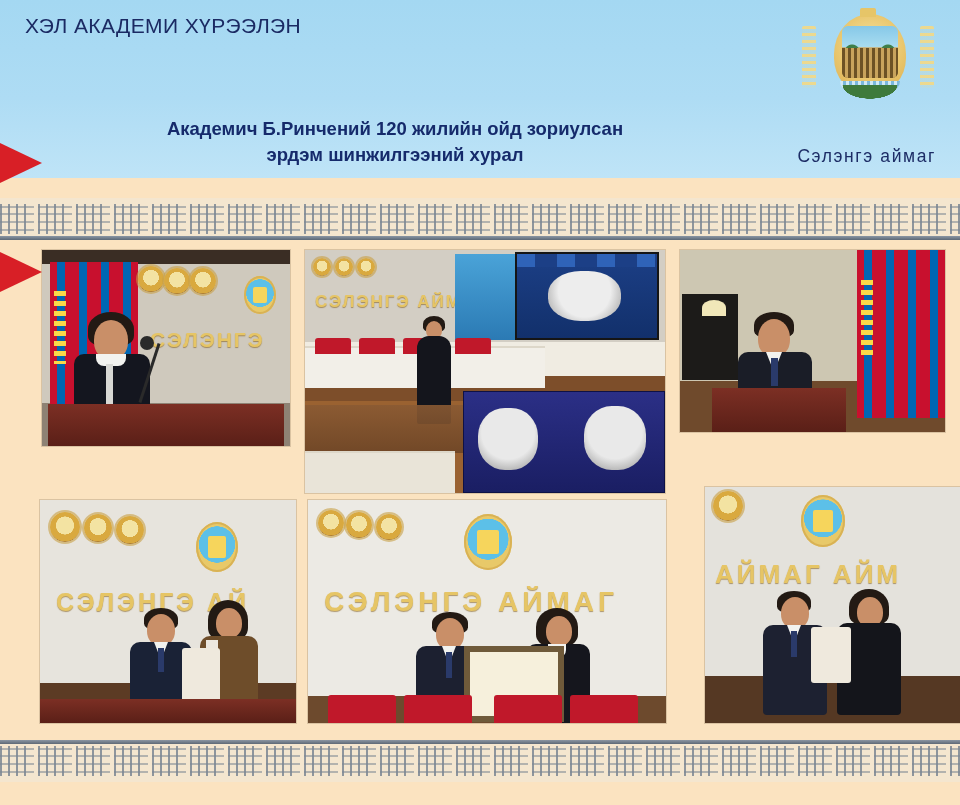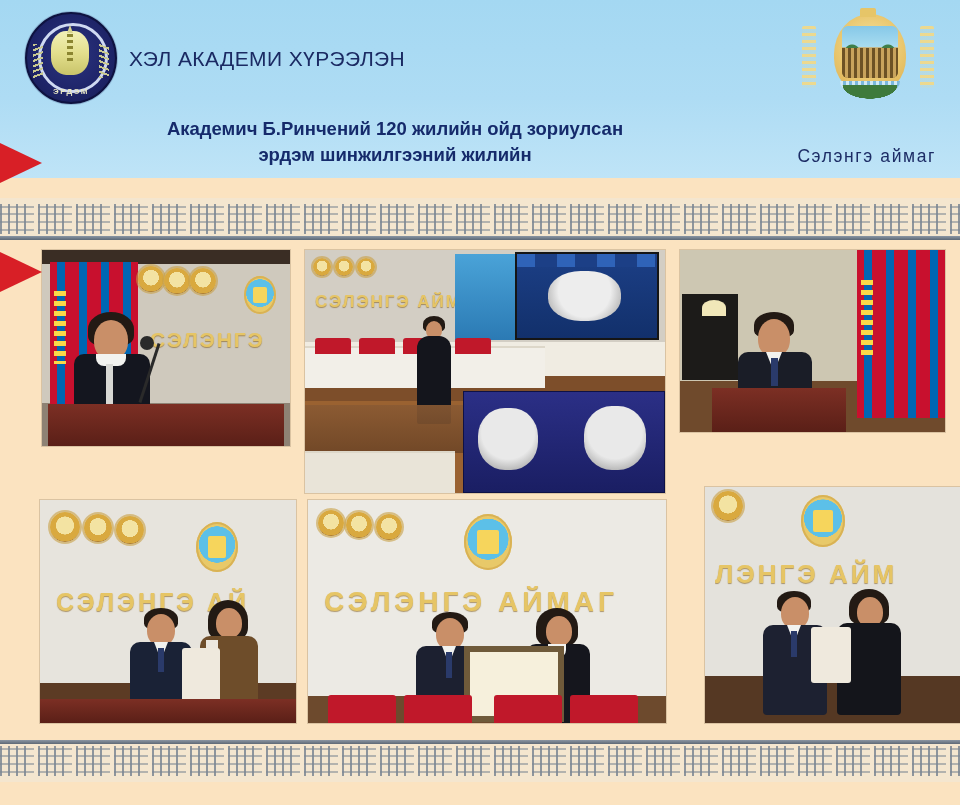--- a/index.html
+++ b/index.html
@@ -143,50 +143,41 @@
   .gift{position:absolute;background:#efe9dd;border-radius:3px;}
 </style>
 </head>
 <body>
 
 <div class="poster">
 
   <div class="header">
 
     <div class="logo-block">
-      <div class="seal">
-        <div class="seal-ring"></div>
-        <div class="seal-wreath-l"></div>
-        <div class="seal-wreath-r"></div>
-        <div class="seal-inner"></div>
-        <div class="seal-soyombo"></div>
-        <div class="seal-top"></div>
-        <div class="seal-text">ЭРДЭМ</div>
-      </div>
       <div class="org-text">
         <div class="org-line2">ХЭЛ АКАДЕМИ ХҮРЭЭЛЭН</div>
       </div>
     </div>
 
     <div class="arms">
       <div class="arms-script l"></div>
       <div class="arms-script r"></div>
       <div class="arms-disc"></div>
       <div class="arms-crown"></div>
       <div class="arms-face">
         <div class="arms-hills"></div>
         <div class="arms-rays"></div>
       </div>
       <div class="arms-water"></div>
       <div class="arms-wreath"></div>
     </div>
 
     <div class="title">
       <span>Академич Б.Ринчений 120 жилийн ойд зориулсан</span><br>
-      <span>эрдэм шинжилгээний жилийн</span>
+      <span>эрдэм шинжилгээний хурал</span>
     </div>
 
     <div class="subregion">Сэлэнгэ аймаг</div>
   </div>
 
   <div class="arrow a1"></div>
   <div class="arrow a2"></div>
 
   <div class="band top">
     <div class="meander"></div>
@@ -337,21 +328,21 @@
     <div class="chair" style="left:20px;bottom:0;width:68px;height:28px;"></div>
     <div class="chair" style="left:96px;bottom:0;width:68px;height:28px;"></div>
     <div class="chair" style="left:186px;bottom:0;width:68px;height:28px;"></div>
     <div class="chair" style="left:262px;bottom:0;width:68px;height:28px;"></div>
   </div>
 
   <div class="photo" style="left:705px;top:487px;width:255px;height:236px;">
     <div class="ph-wall" style="background:linear-gradient(180deg,#e4e2dc 0 80%,#553823 80% 100%);"></div>
     <div class="medal" style="left:8px;top:4px;width:30px;height:30px;"></div>
     <div class="emblem" style="left:96px;top:8px;width:44px;height:52px;"></div>
-    <div class="goldtext" style="left:10px;top:72px;font-size:26px;letter-spacing:3px;width:240px;">ЛЭНГЭ АЙМ</div>
+    <div class="goldtext" style="left:10px;top:72px;font-size:26px;letter-spacing:3px;width:240px;">АЙМАГ АЙМ</div>
     <div class="person" style="left:58px;top:104px;width:66px;height:124px;">
       <div class="p-hair" style="left:14px;top:0;width:34px;height:22px;"></div>
       <div class="p-head" style="left:18px;top:6px;width:28px;height:32px;"></div>
       <div class="p-body" style="left:0;top:34px;width:64px;height:90px;background:#1d2131;"></div>
       <div class="p-shirt" style="left:24px;top:34px;width:14px;height:18px;clip-path:polygon(0 0,100% 0,50% 100%);"></div>
       <div class="p-tie" style="left:28px;top:40px;width:6px;height:26px;"></div>
     </div>
     <div class="person" style="left:130px;top:102px;width:68px;height:126px;">
       <div class="p-hair" style="left:14px;top:0;width:40px;height:36px;"></div>
       <div class="p-head" style="left:22px;top:8px;width:26px;height:30px;"></div>

